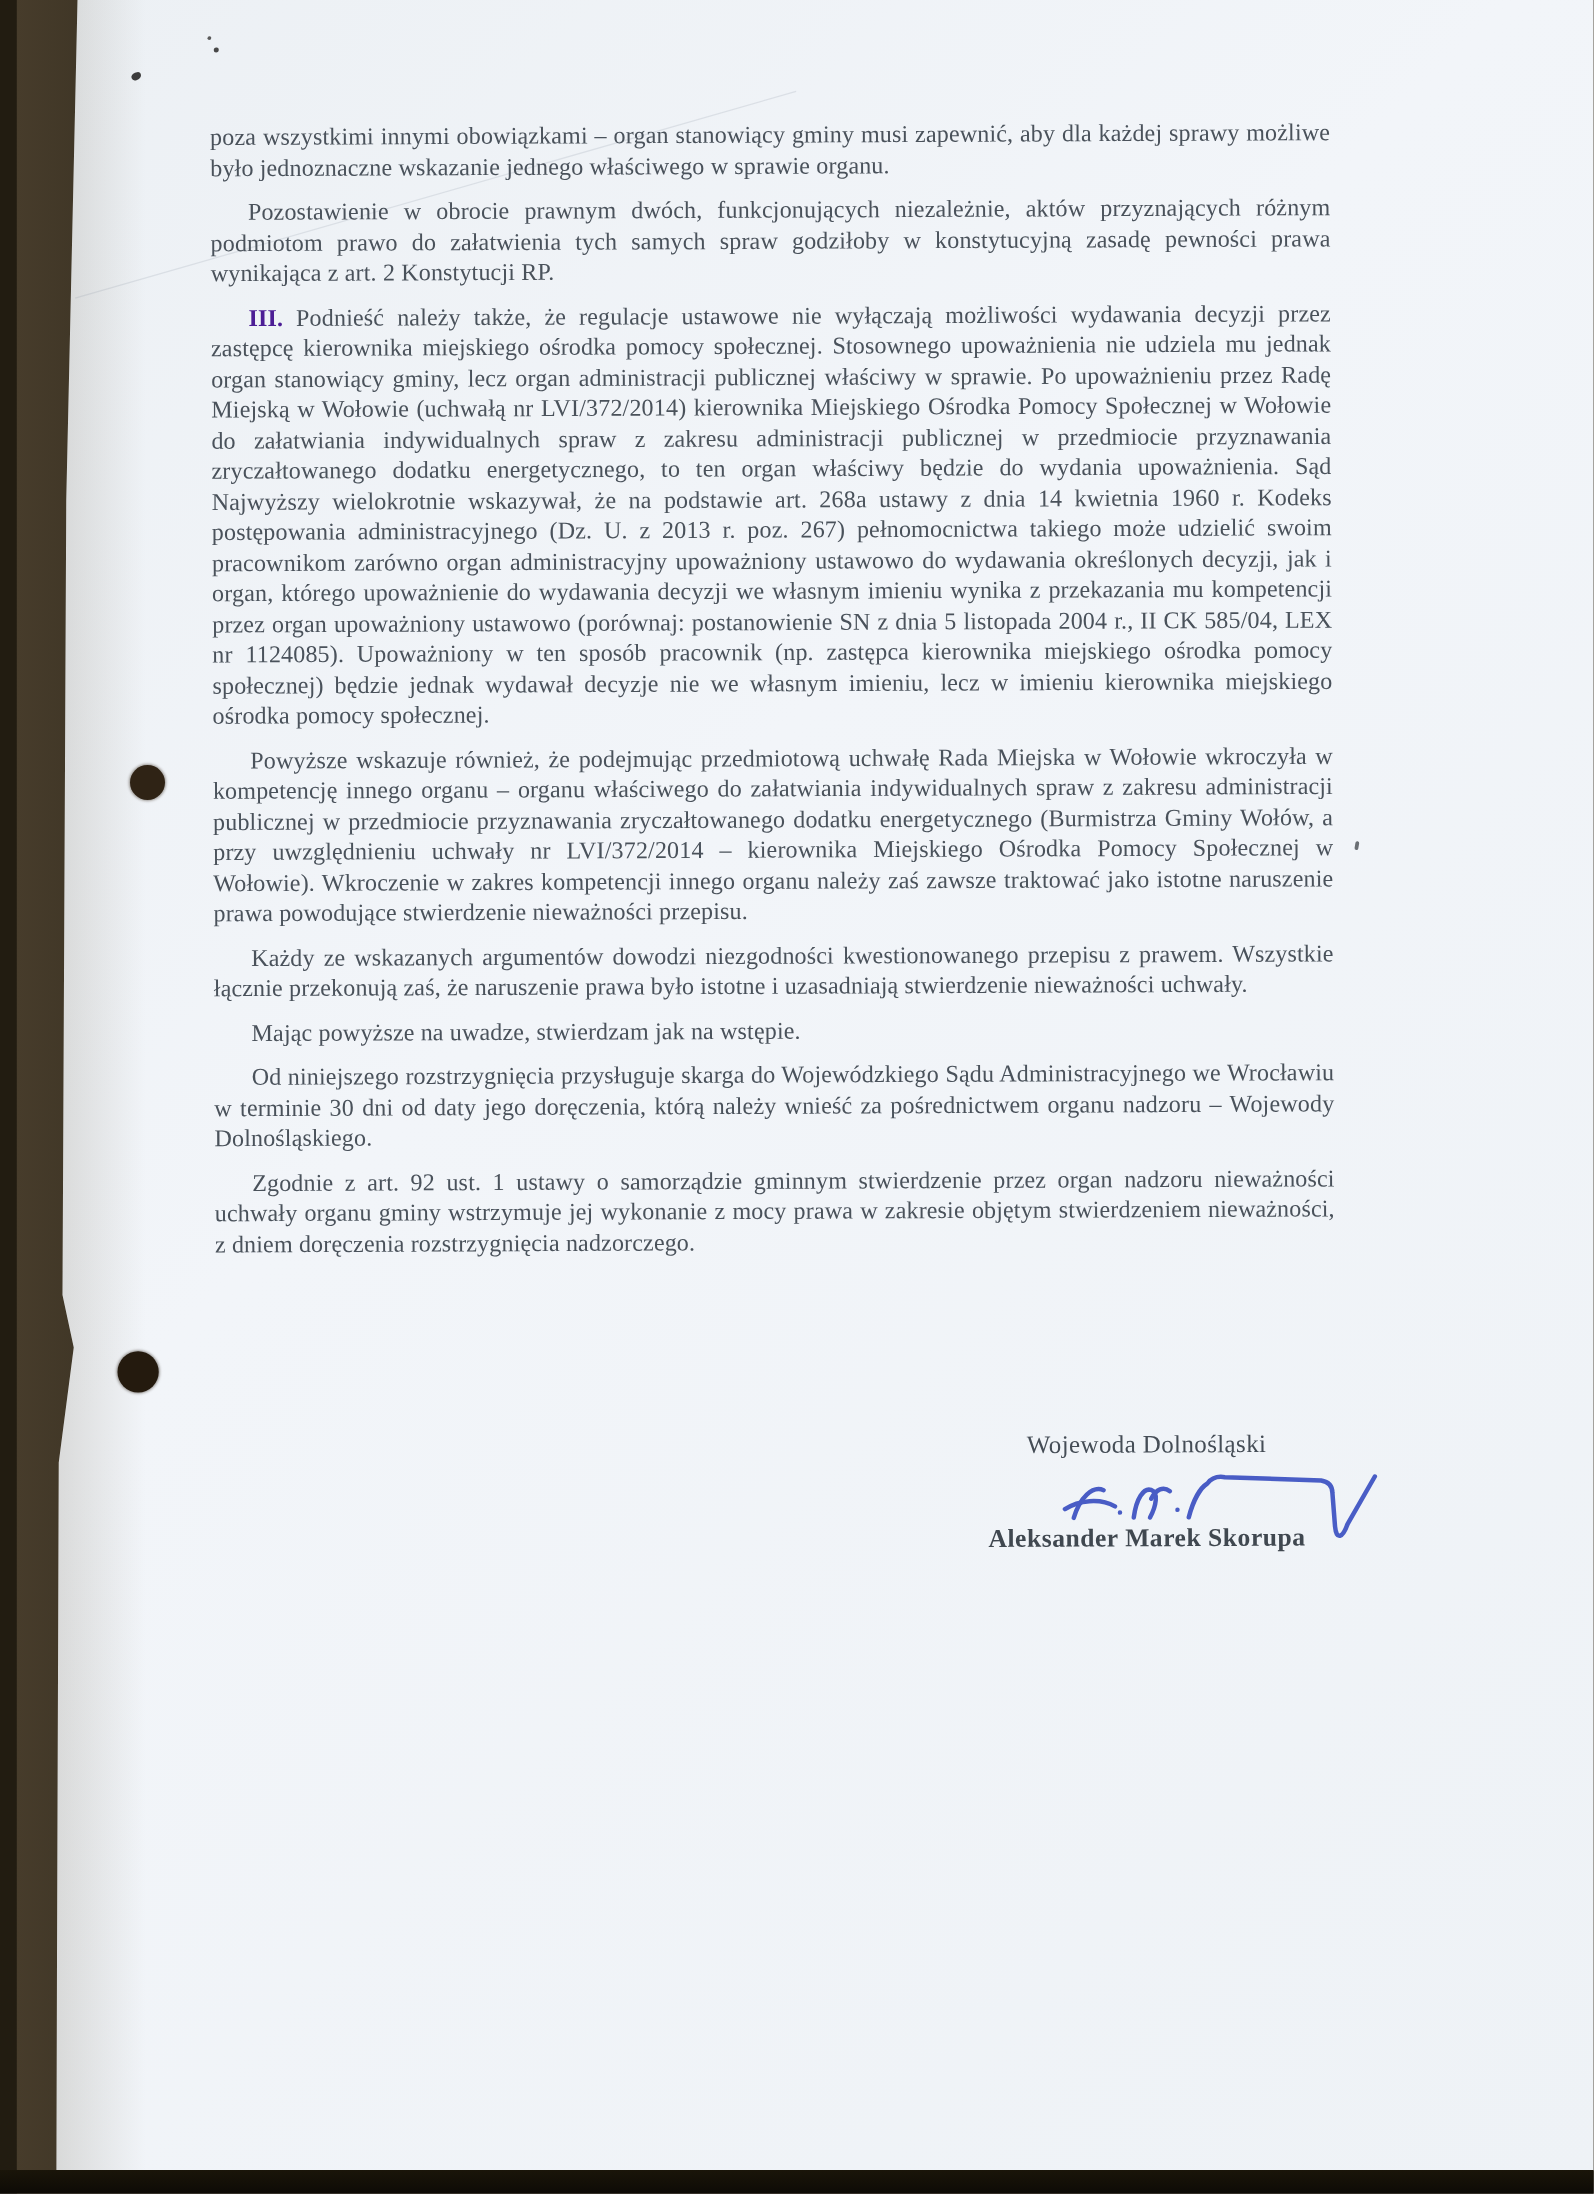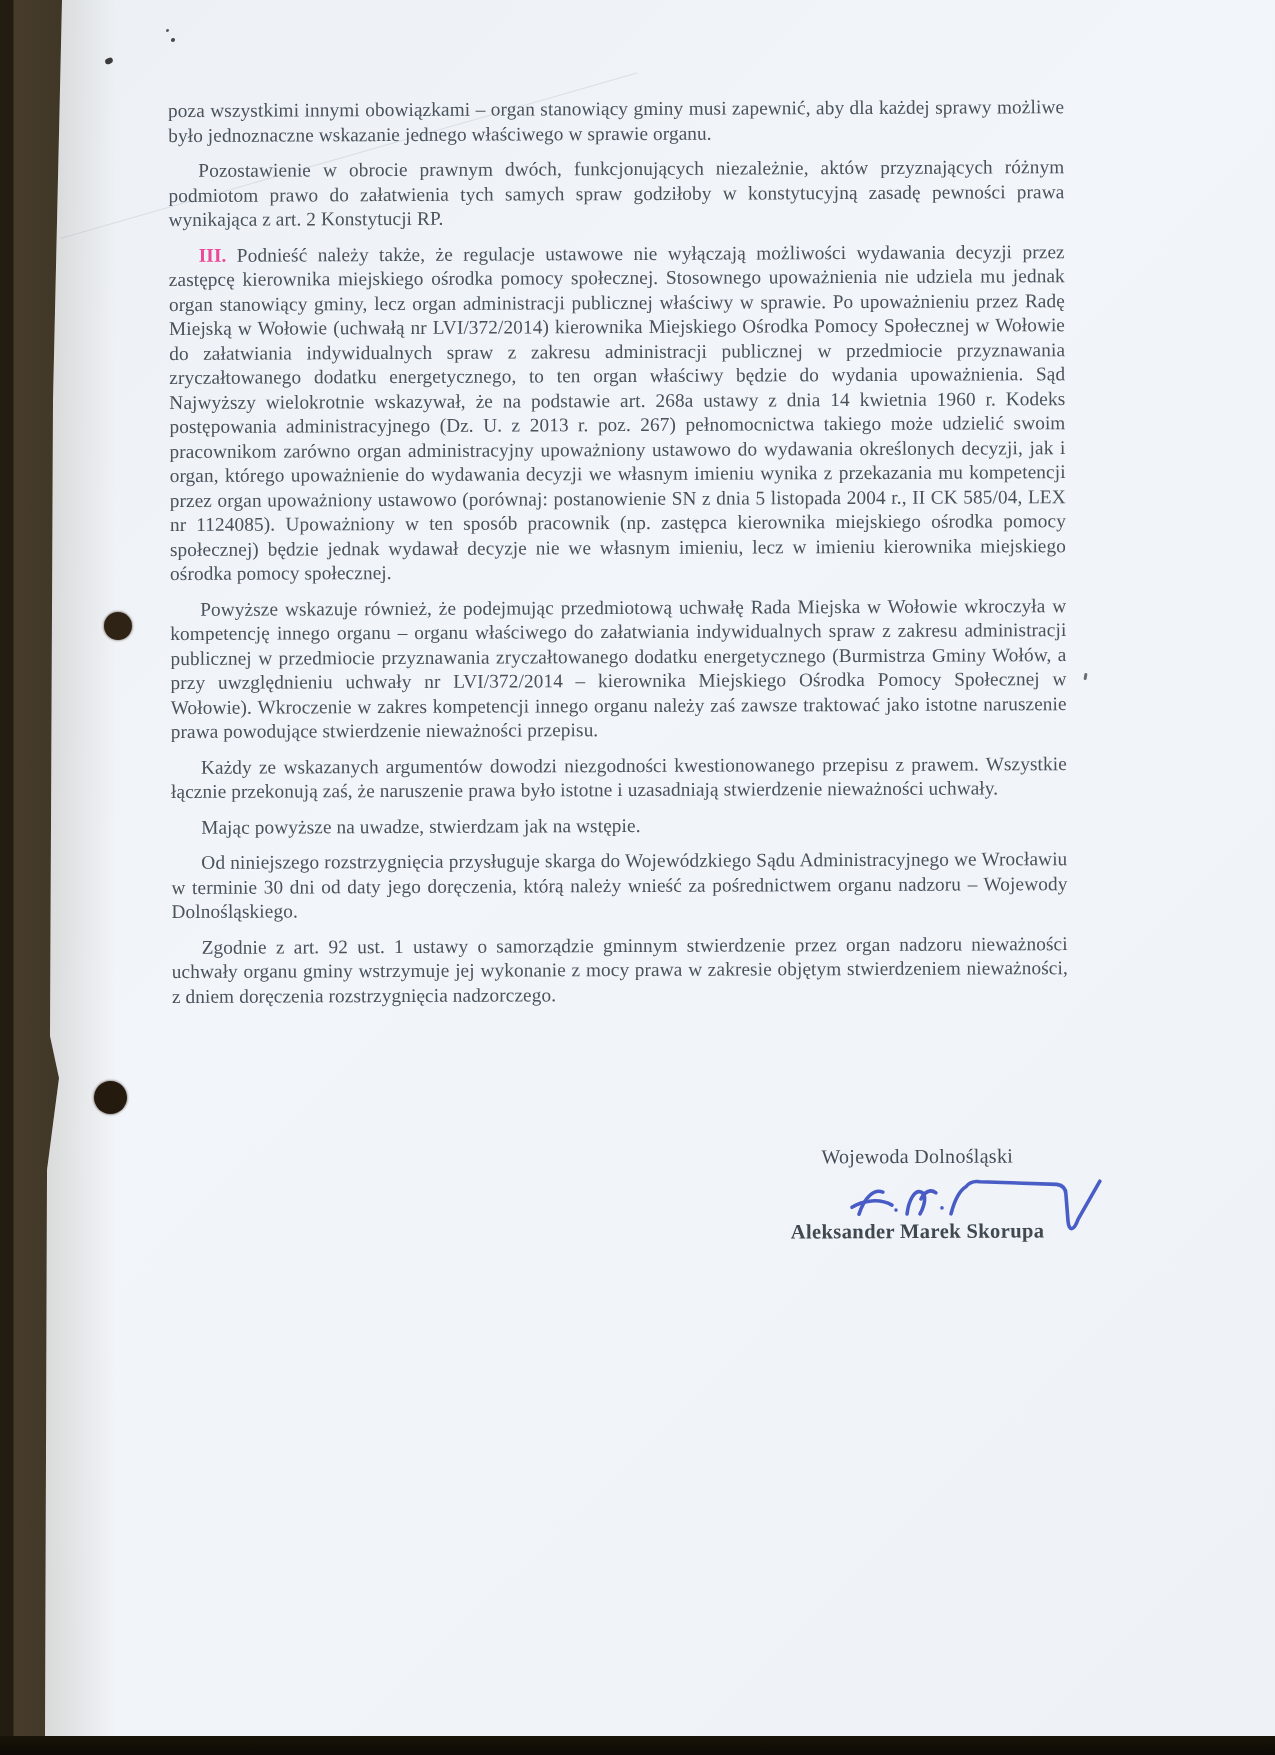--- a/index.html
+++ b/index.html
@@ -28,21 +28,21 @@
   .speck-3{left:171px;top:38px;width:4px;height:4px;background:#484848;}
   .speck-4{left:1084px;top:673px;width:3px;height:7px;background:#6b6f74;border-radius:2px;transform:rotate(10deg);}
   .content{
     position:absolute;left:168px;top:99px;width:896px;
     font-size:19.3px;line-height:24.5px;letter-spacing:.1px;
     color:#4a525b;text-align:justify;
     transform:rotate(-.25deg);transform-origin:left top;
   }
   .content p{margin:0 0 11px;text-indent:30px;}
   .content p.continuation{text-indent:0;}
-  .content b{color:#ec4899;}
+  .content b{color:#4c1d95;}
   .sig-block{position:absolute;left:735px;top:1142px;width:365px;height:140px;
     text-align:center;color:#454d56;transform:rotate(-.25deg);}
   .sig-title{position:absolute;left:0;top:3px;width:100%;font-size:20px;letter-spacing:.3px;}
   .sig-name{position:absolute;left:0;top:78px;width:100%;font-size:20.5px;font-weight:bold;
     letter-spacing:.4px;color:#404850;white-space:nowrap;}
   .sig-scribble{position:absolute;left:112px;top:36px;width:265px;height:62px;pointer-events:none;}
   .sig-scribble svg{display:block;width:100%;height:100%;overflow:visible;}
 </style>
 </head>
 <body>

